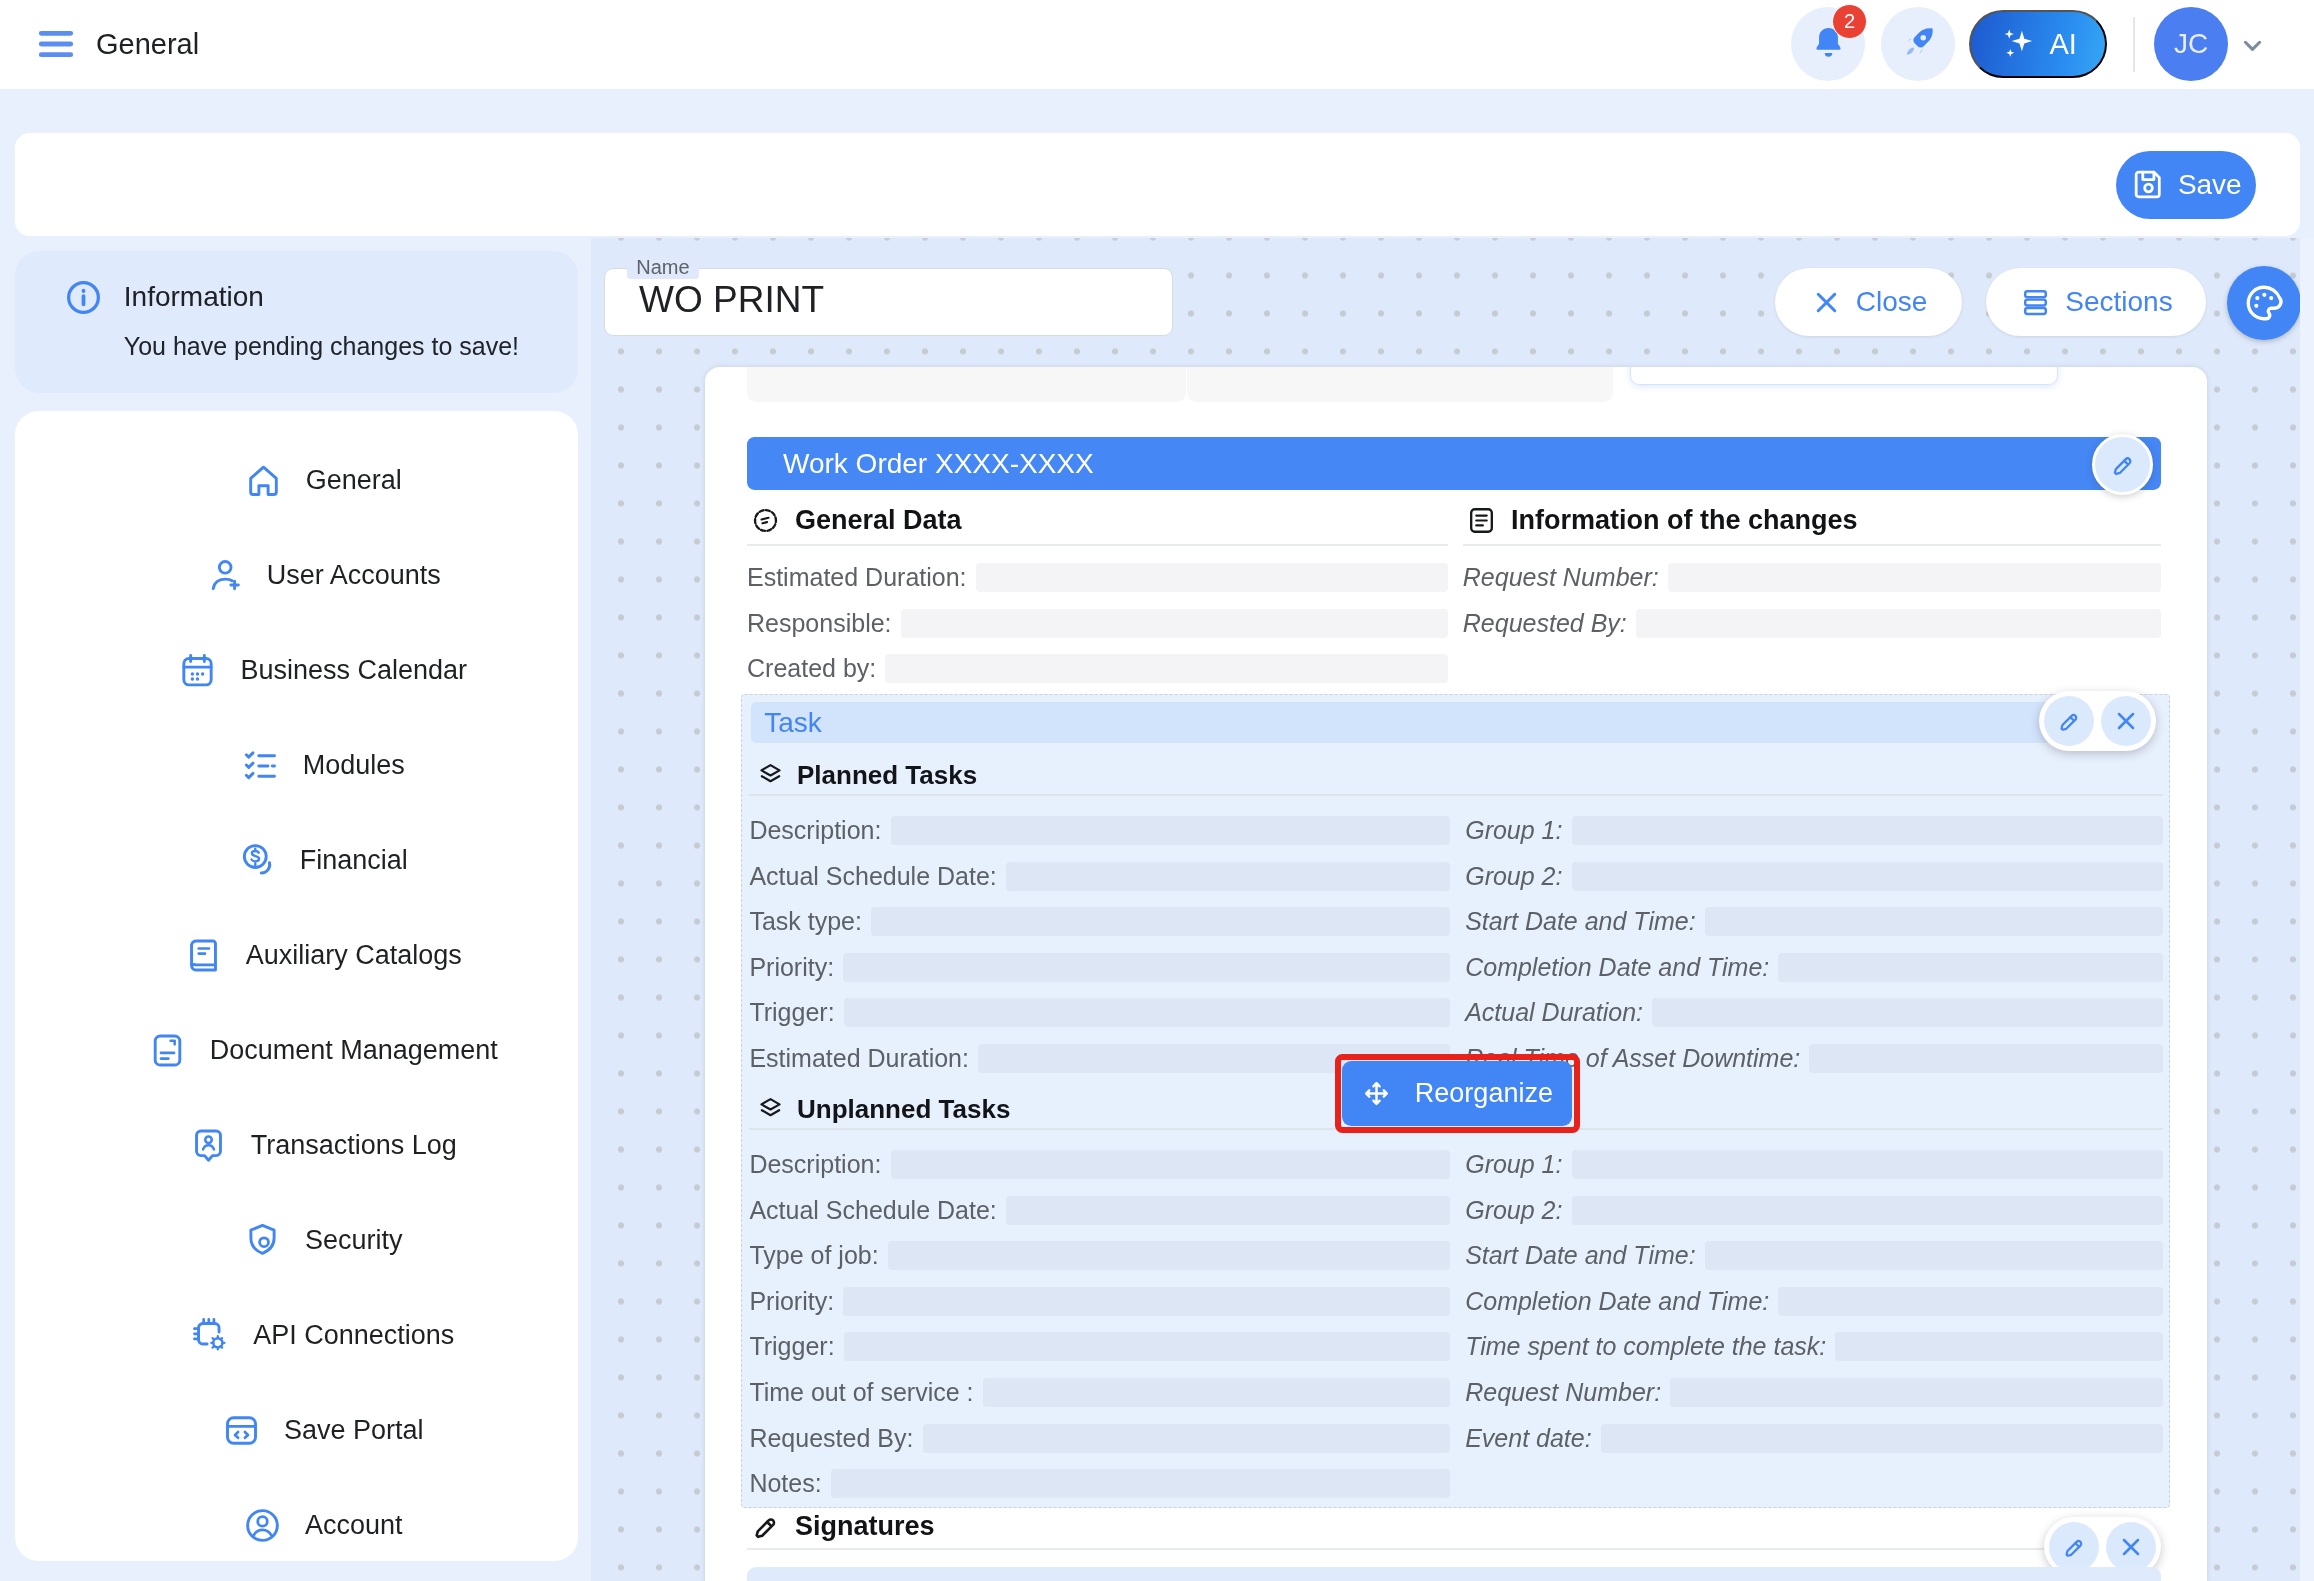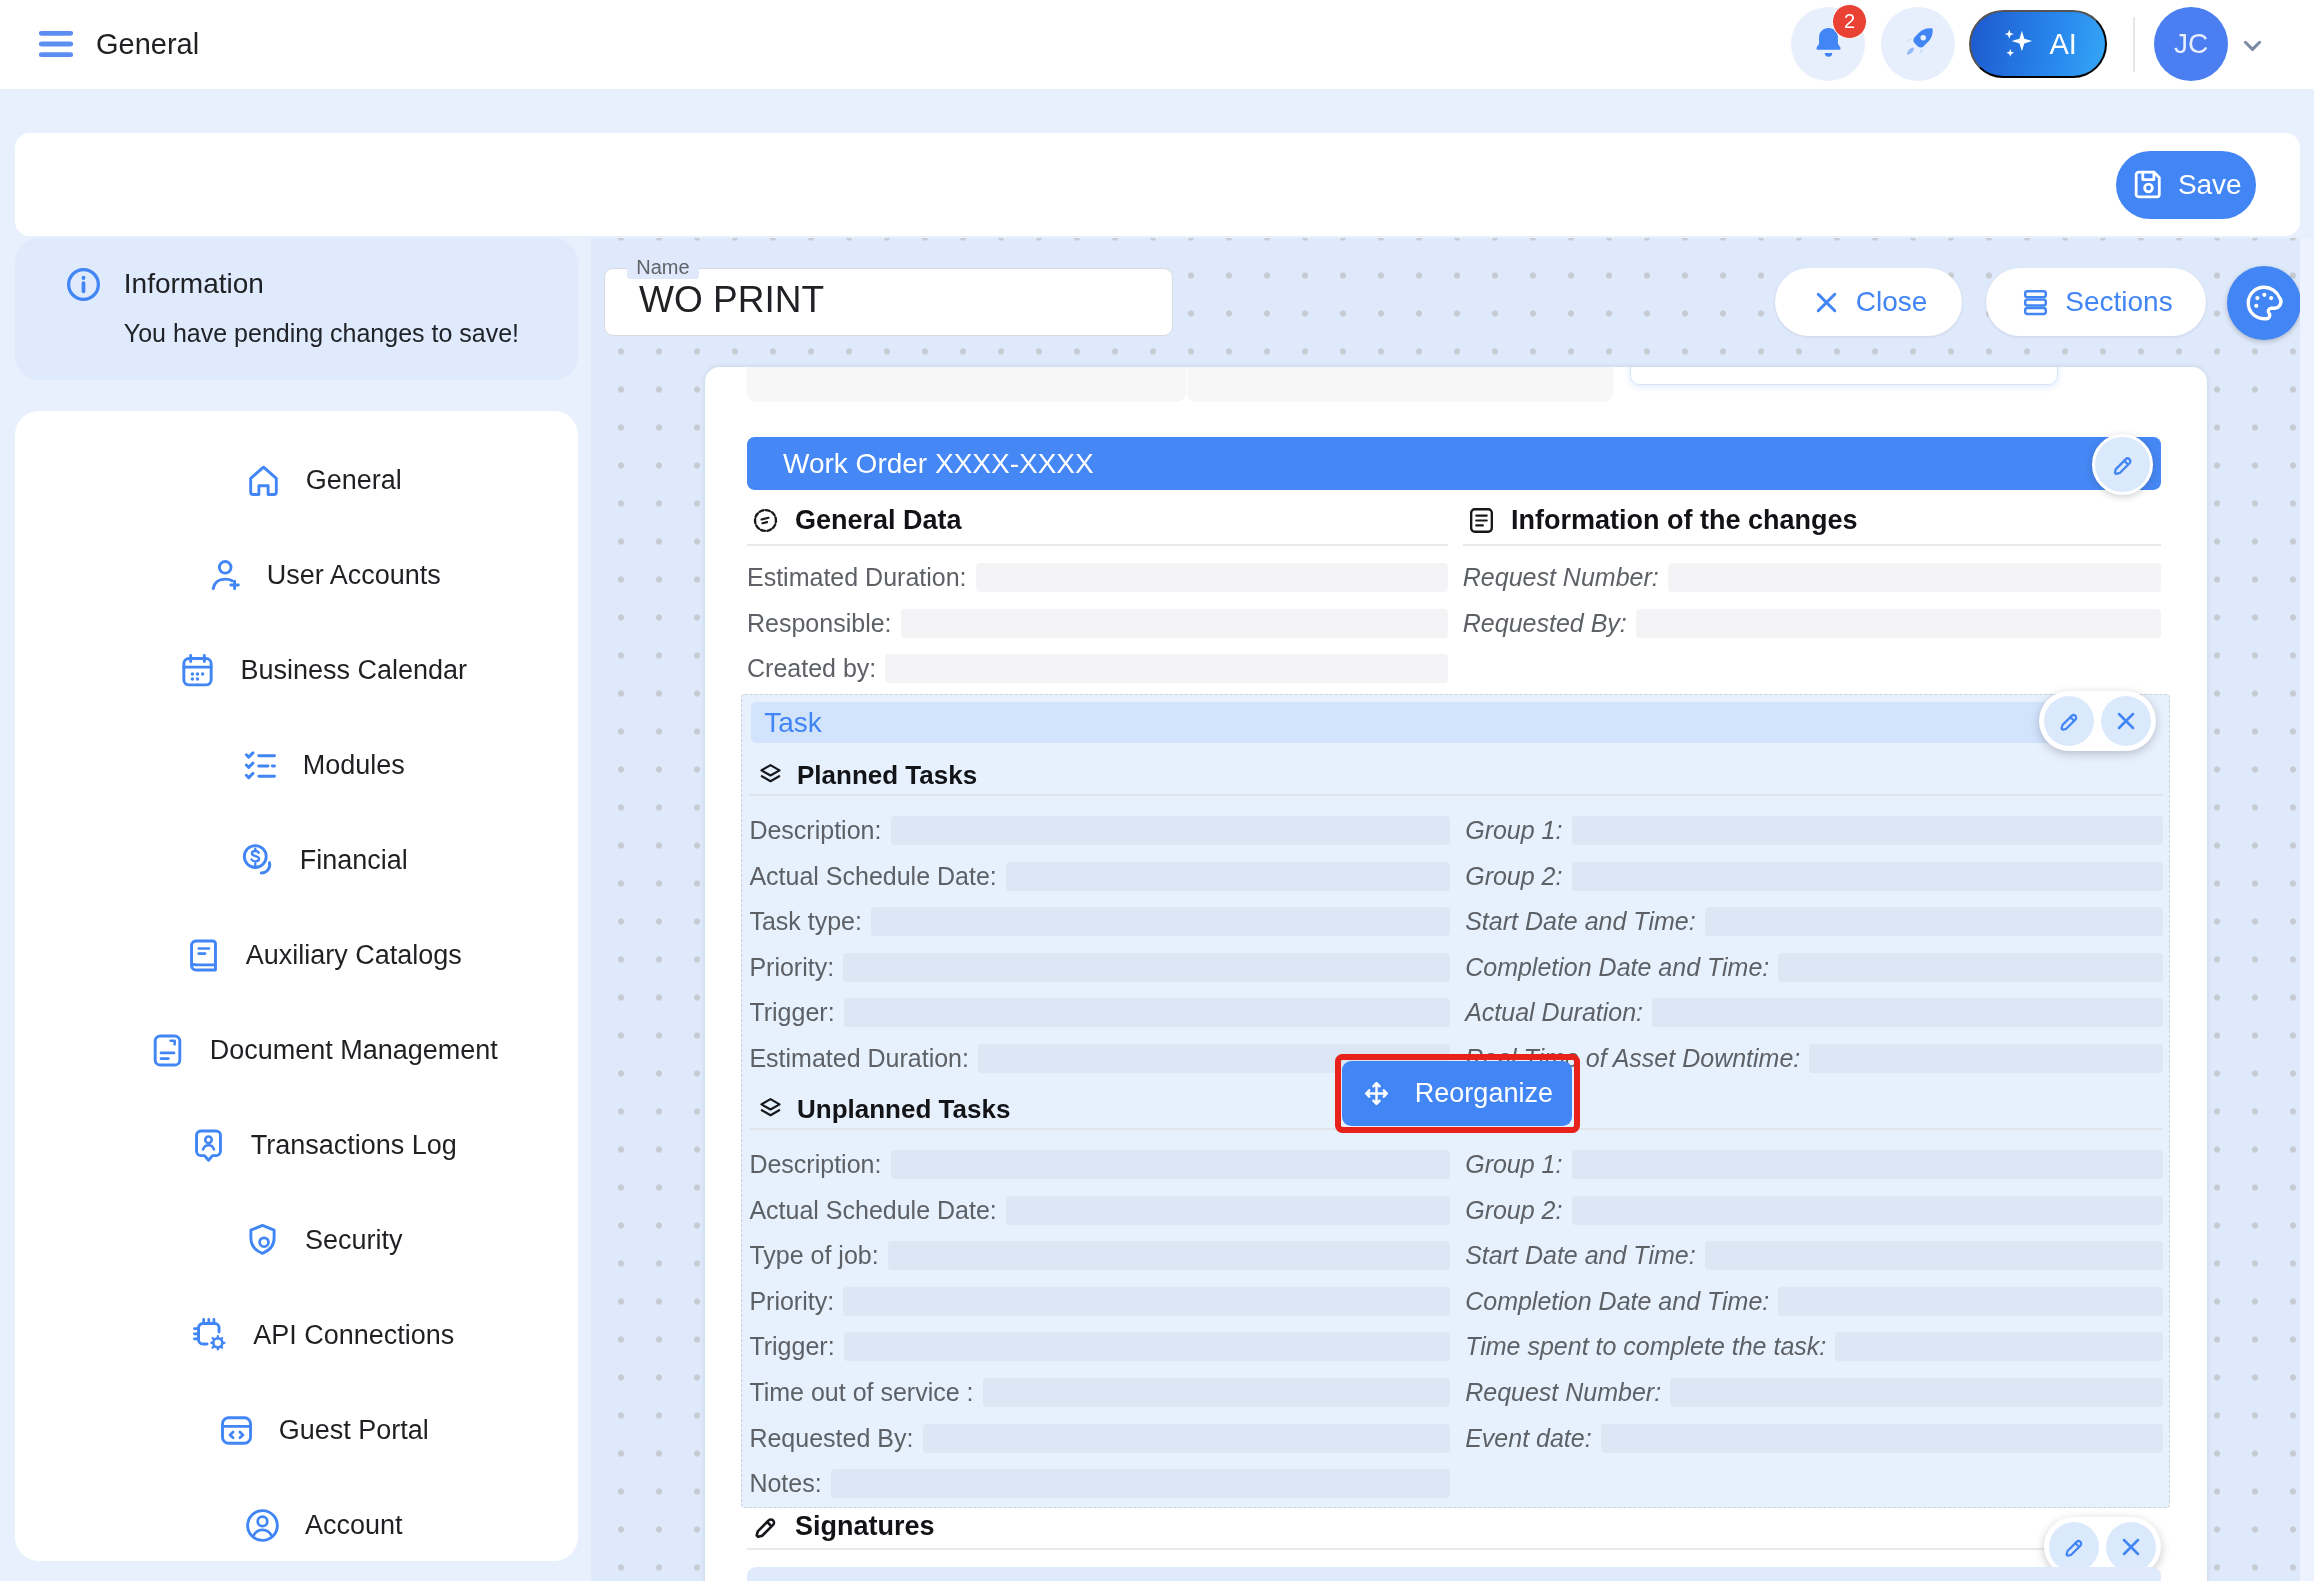--- a/index.html
+++ b/index.html
@@ -22,21 +22,21 @@
   .avatar { position:absolute; left:2154px; top:7.4px; width:74px; height:74px; border-radius:50%; background:#4b7ef0; color:#e8eefc; display:flex; align-items:center; justify-content:center; font-size:28px; }
   .avatar-chevron { position:absolute; left:2237px; top:29.5px; width:31px; height:31px; color:#7d8aa3; }
   .avatar-chevron svg{ width:31px; height:31px; }
 
   
   .toolbar { position:absolute; left:14.8px; top:133px; width:2285px; height:103px; background:#fff; border-radius:14.8px; }
   .save-btn { position:absolute; right:44px; top:17.5px; width:140px; height:68px; border-radius:34px; background:#4285f4; color:#fff; display:flex; align-items:center; justify-content:center; gap:11px; font-size:28px; border:none; cursor:pointer; }
   .save-btn svg { width:37px; height:37px; }
 
   
-  .info-panel { position:absolute; left:14.8px; top:238px; width:563px; height:142px; background:#dfeafc; border-radius:24px; }
+  .info-panel { position:absolute; left:14.8px; top:251px; width:563px; height:142px; background:#dfeafc; border-radius:24px; }
   .info-icon { position:absolute; left:48px; top:26px; width:41px; height:41px; color:#4285f4; }
   .info-icon svg { width:41px; height:41px; }
   .info-title { position:absolute; left:109px; top:29.5px; font-size:28px; font-weight:500; color:#202124; }
   .info-msg { position:absolute; left:109px; top:81px; font-size:25px; color:#202328; }
 
   
   .sidebar { position:absolute; left:14.8px; top:411px; width:563px; height:1150px; background:#fff; border-radius:24px; padding-top:22px; overflow:hidden; }
   .side-item { display:flex; align-items:center; height:95px; padding-left:52px; cursor:pointer;justify-content:center; }
   .side-icon { width:41px; height:41px; color:#4285f4; flex:0 0 41px; }
   .side-icon svg { width:41px; height:41px; }
@@ -276,21 +276,21 @@
           </svg></span>
         <span class="side-label">API Connections</span>
       </div>
 
       <div class="side-item">
         <span class="side-icon"><svg viewBox="0 0 24 24">
             <rect x="3.8" y="4.5" width="16.4" height="15" rx="3.6" stroke="currentColor" fill="none" stroke-linecap="round" stroke-linejoin="round" stroke-width="1.7"></rect>
             <path d="M3.8 9.6h16.4" stroke="currentColor" fill="none" stroke-linecap="round" stroke-linejoin="round" stroke-width="1.7"></path>
             <path d="m10 12.9-1.8 1.7 1.8 1.7M14 12.9l1.8 1.7-1.8 1.7" stroke="currentColor" fill="none" stroke-linecap="round" stroke-linejoin="round" stroke-width="1.6"></path>
           </svg></span>
-        <span class="side-label">Guest Portal</span>
+        <span class="side-label">Save Portal</span>
       </div>
 
       <div class="side-item">
         <span class="side-icon"><svg viewBox="0 0 24 24">
             <circle cx="12" cy="12" r="8.7" stroke="currentColor" fill="none" stroke-linecap="round" stroke-linejoin="round" stroke-width="1.7"></circle>
             <circle cx="12" cy="9.6" r="2.8" stroke="currentColor" fill="none" stroke-linecap="round" stroke-linejoin="round" stroke-width="1.6"></circle>
             <path d="M6.7 17.9c1.2-2.3 3.1-3.4 5.3-3.4s4.1 1.1 5.3 3.4" stroke="currentColor" fill="none" stroke-linecap="round" stroke-linejoin="round" stroke-width="1.6"></path>
           </svg></span>
         <span class="side-label">Account</span>
       </div>

